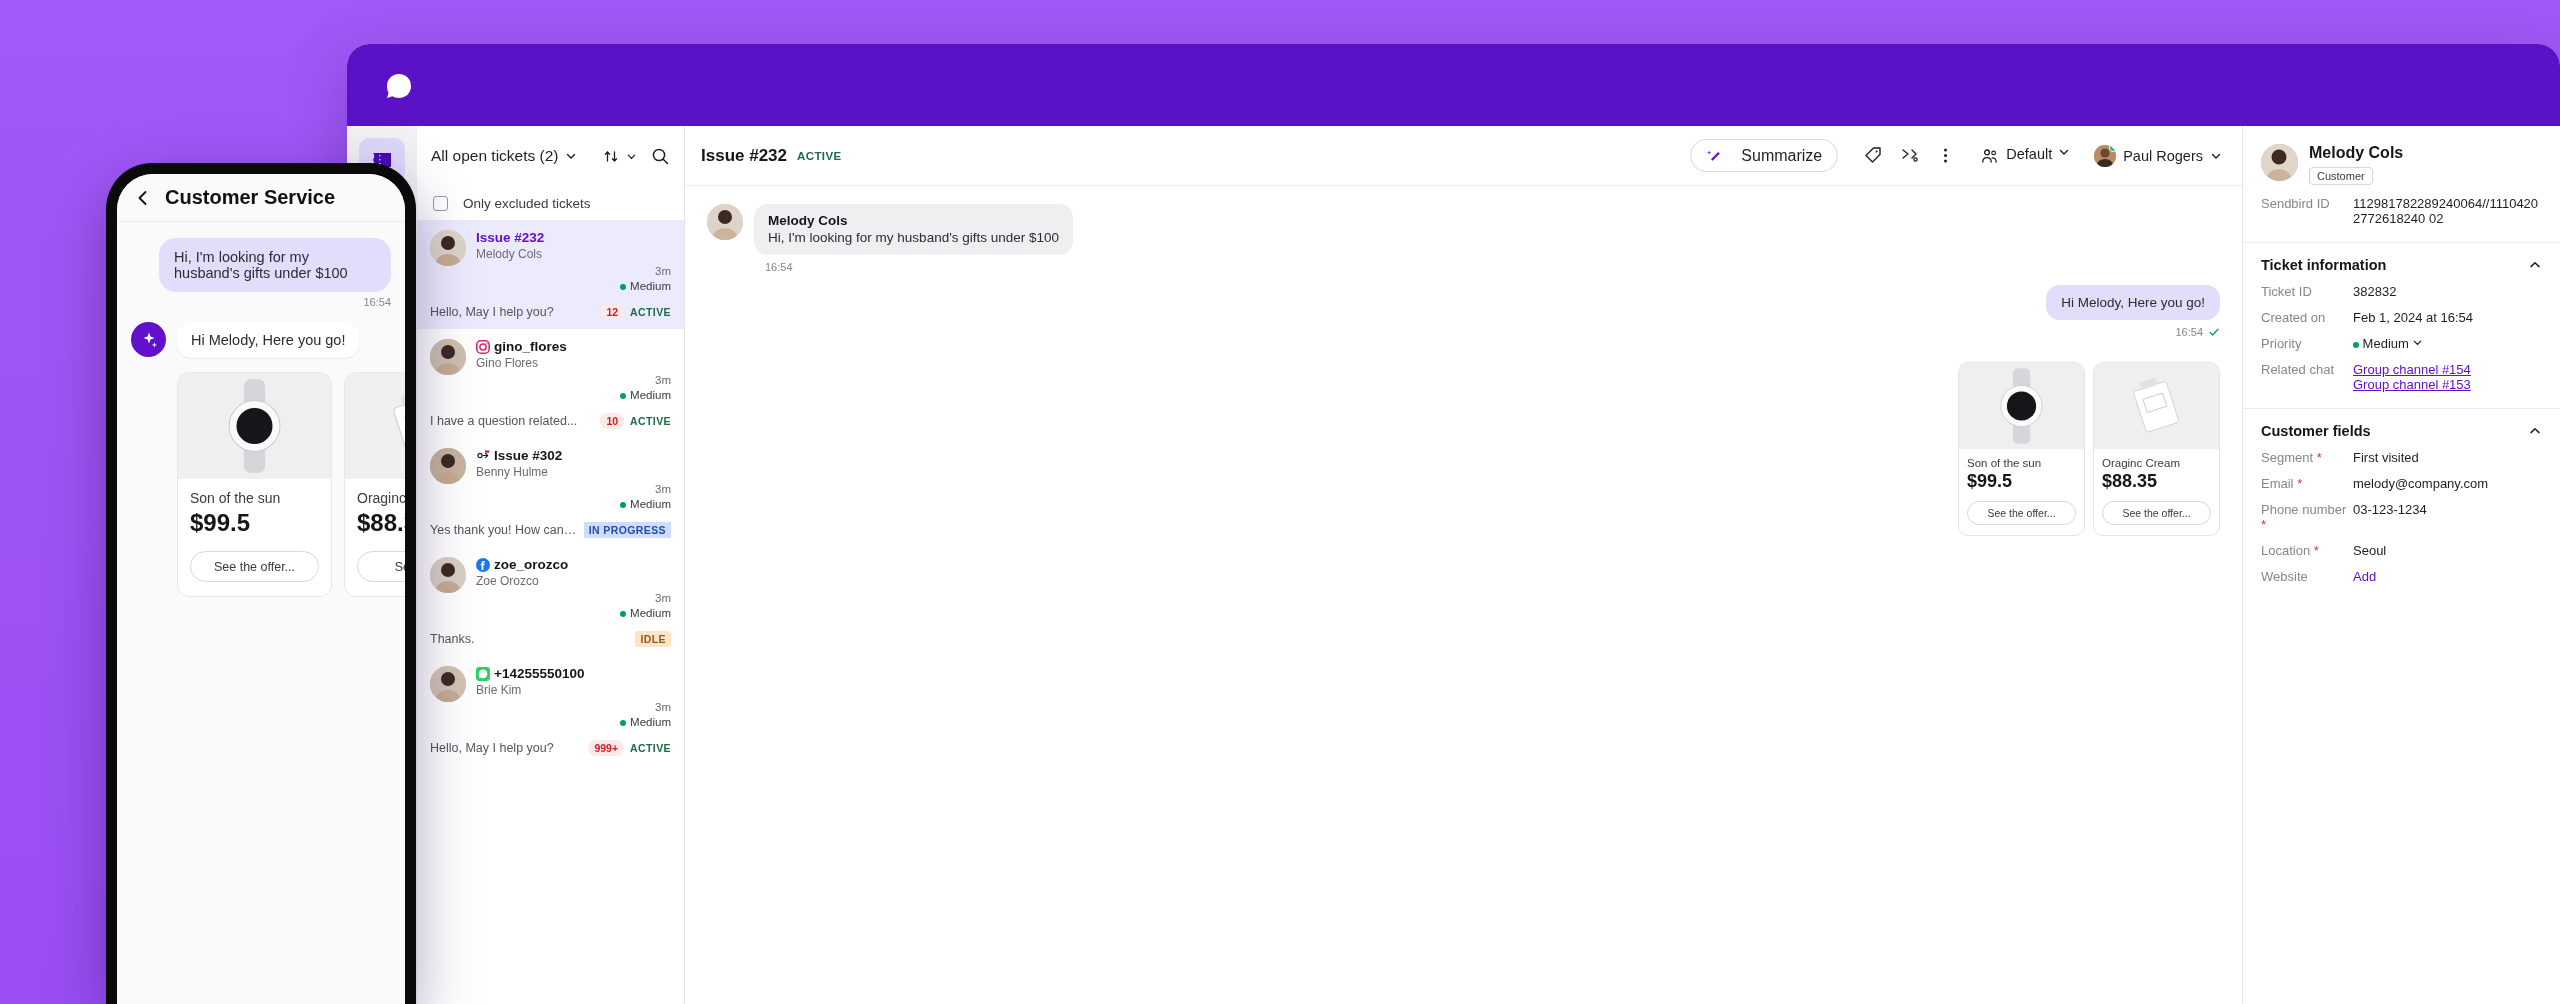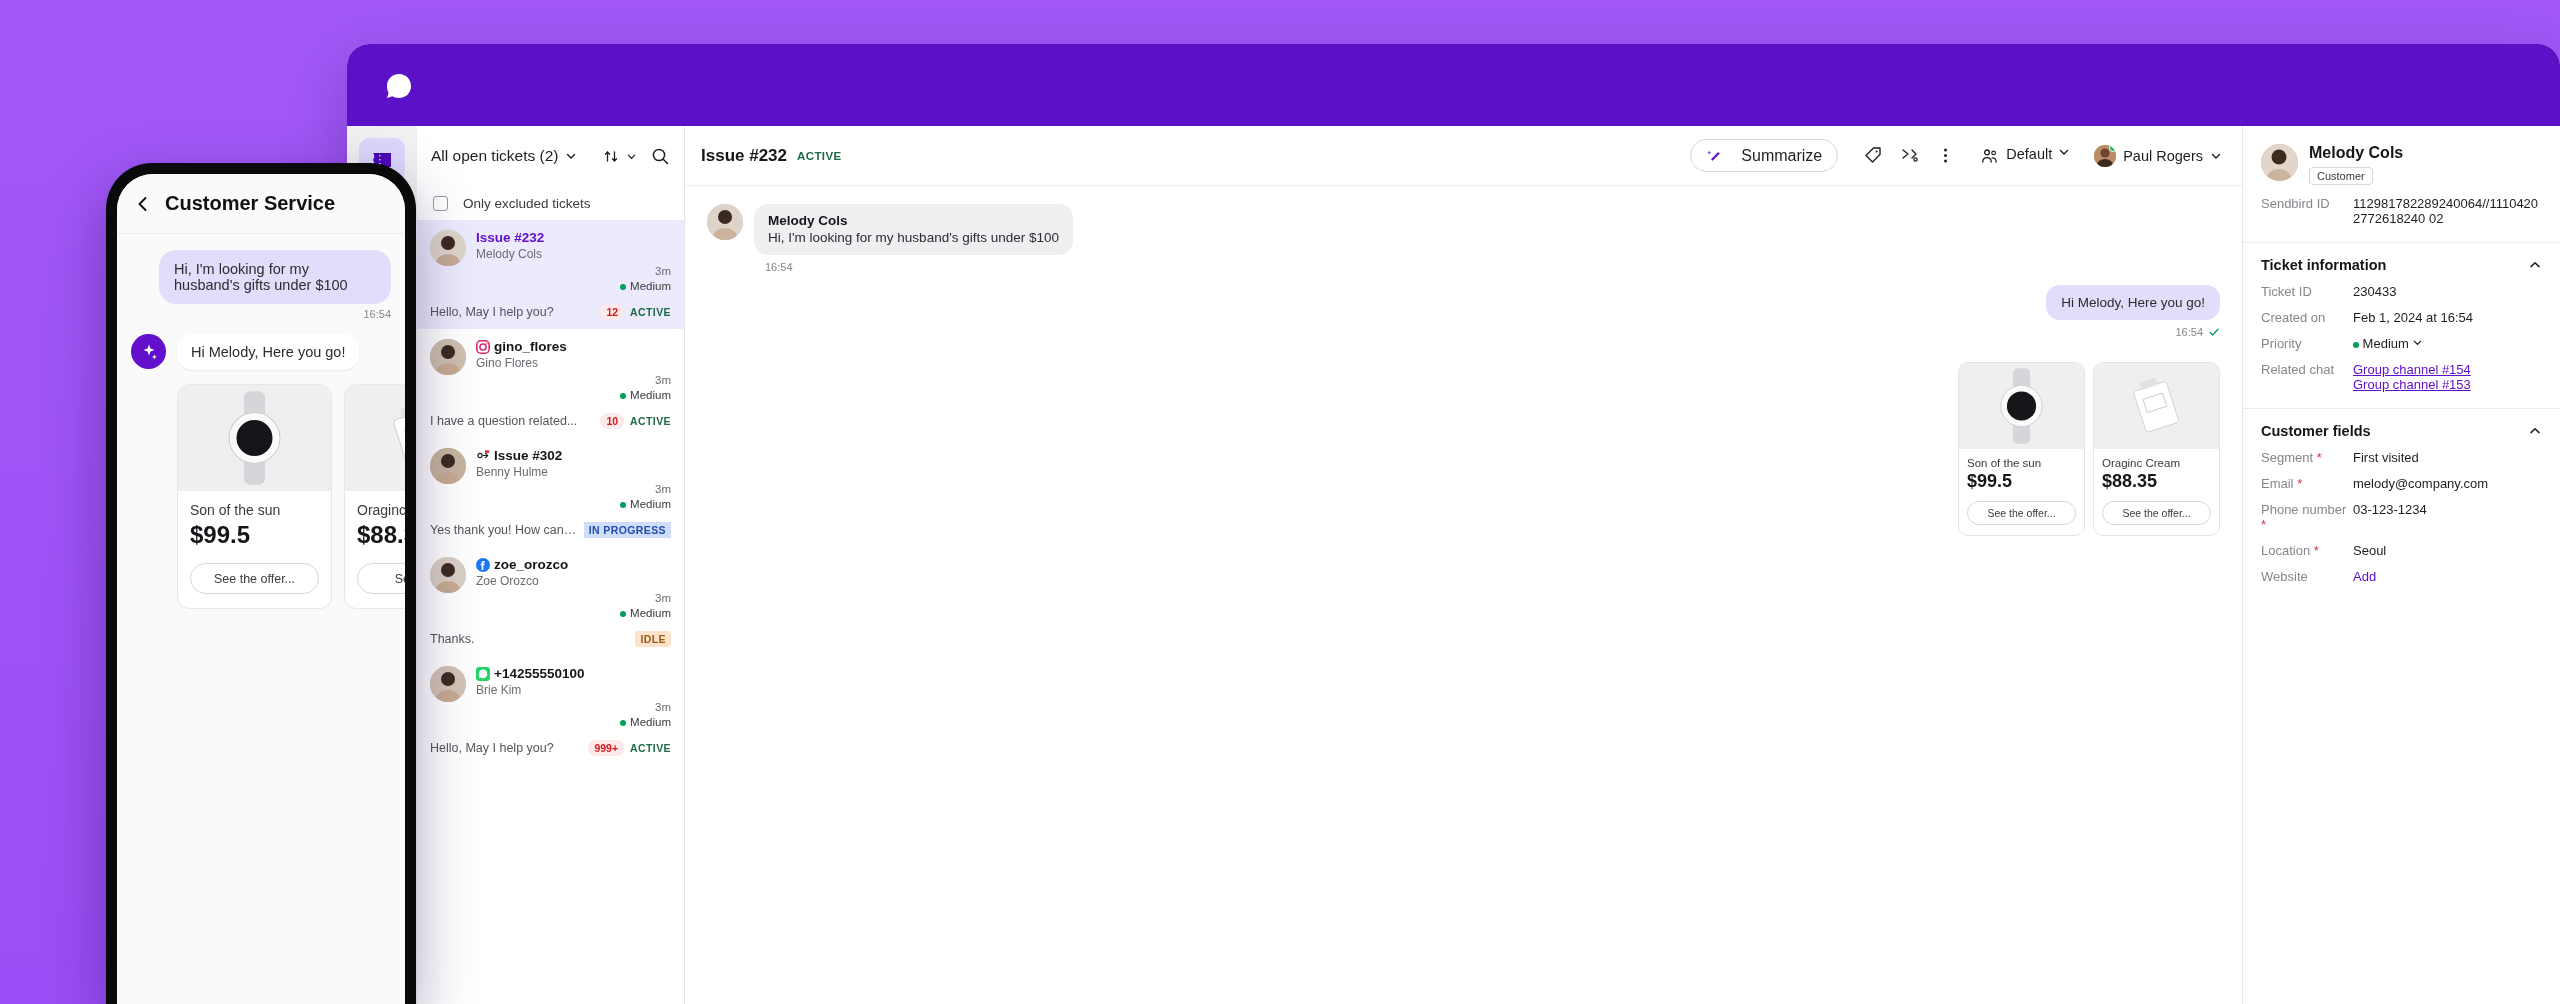--- a/index.html
+++ b/index.html
@@ -103,21 +103,21 @@
   .req{ color:#cc3344;}
   .addlink{ color:#6210cc;}
 
   
   #phone{
     position:absolute; left:106px; top:163px; width:310px; height:841px;
     background:#0a0a0a; border-radius:46px 46px 0 0; padding:11px 11px 0 11px;
     box-shadow:0 22px 60px rgba(30,0,70,.35);
   }
   #phone-screen{ background:#fff; border-radius:36px 36px 0 0; height:100%; overflow:hidden;}
-  #ph-head{ height:60px; display:flex;align-items:center; gap:12px; padding:0 16px; background:#fafafa; border-bottom:1px solid #ececef;}
+  #ph-head{ height:48px; display:flex;align-items:center; gap:12px; padding:0 16px; background:#fafafa; border-bottom:1px solid #ececef;}
   #ph-title{ font-size:20px;font-weight:bold;color:#111;}
   #ph-body{ padding:16px 14px; background:#fafafa; height:100%;}
   .ph-in{ background:#e1ddfb;border-radius:17px;padding:11px 15px;font-size:14.5px;color:#2c2c31; max-width:232px; margin-left:auto;}
   .ph-time{ text-align:right;font-size:11px;color:#86868d;margin-top:4px;}
   .ph-agent{ display:flex;gap:11px;align-items:flex-start;margin-top:14px;}
   .ph-bot{ width:35px;height:35px;border-radius:50%;background:#6210cc;display:flex;align-items:center;justify-content:center;flex:0 0 35px;}
   .ph-bub{ background:#fff;border-radius:15px;padding:10px 14px;font-size:14.5px;color:#2c2c31;box-shadow:0 1px 2px rgba(0,0,0,.07);}
   #ph-cards{ display:flex; gap:12px; margin-top:14px; margin-left:46px;}
   .pcard{ width:155px;flex:0 0 155px;border:1px solid #e7e7ea;border-radius:12px;background:#fff;overflow:hidden;}
   .pcard .pimg{ height:106px;background:#efefef;display:flex;align-items:center;justify-content:center;}
@@ -508,21 +508,21 @@
           <span>Ticket information</span>
           <span class="ic">
               <svg width="14" height="14" viewBox="0 0 14 14">
                 <path d="M3 8.6L7 4.8l4 3.8" fill="none" stroke="#1f1f22" stroke-width="1.5" stroke-linecap="round" stroke-linejoin="round"></path>
               </svg>
             </span>
         </div>
         <div id="ticket-fields">
             <div class="kv">
               <div class="k">Ticket ID</div>
-              <div class="v">230433</div>
+              <div class="v">382832</div>
             </div>
             <div class="kv">
               <div class="k">Created on</div>
               <div class="v">Feb 1, 2024 at 16:54</div>
             </div>
             <div class="kv">
               <div class="k">Priority</div>
               <div class="v"><span class="dot"></span> Medium <span class="ic">
                   <svg width="11" height="11" viewBox="0 0 12 12">
                     <path d="M2.5 4.5L6 8l3.5-3.5" fill="none" stroke="#1f1f22" stroke-width="1.4" stroke-linecap="round"></path>

